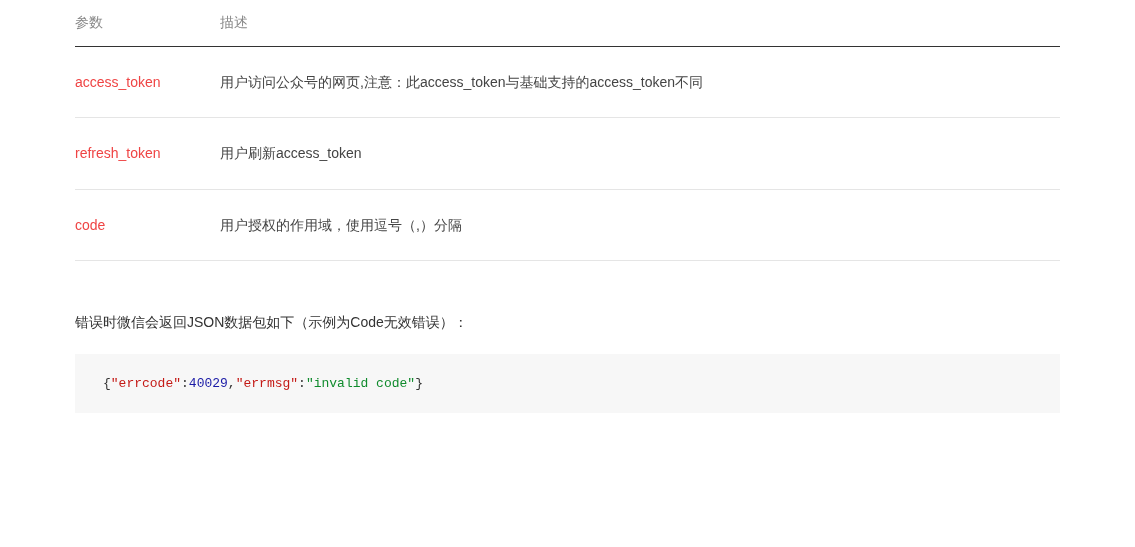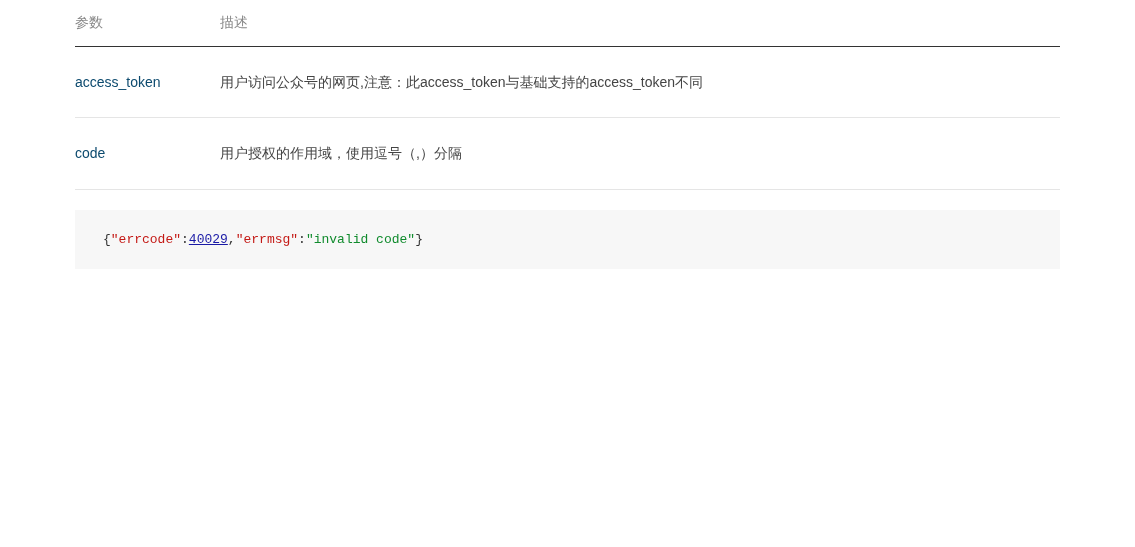--- a/index.html
+++ b/index.html
@@ -32,41 +32,41 @@
     width: 145px;
   }
   td {
     padding: 24px 0;
     border-bottom: 1px solid #e5e5e5;
     color: #333;
     vertical-align: middle;
     line-height: 1.6;
   }
   td.param {
-    color: #0c4a6e;
+    color: #ef4444;
   }
   td.desc {
     color: #444;
   }
   .error-text {
     margin-top: 50px;
     color: #333;
     font-size: 14px;
     line-height: 1.6;
   }
   .code-block {
     margin-top: 20px;
     background: #f7f7f7;
     padding: 22px 28px;
     font-family: "Courier New", Consolas, monospace;
     font-size: 13px;
     white-space: pre;
   }
   .tok-key { color: #c41a16; }
-  .tok-num { color: #1a1aa6; text-decoration: underline; }
+  .tok-num { color: #1a1aa6; }
   .tok-str { color: #108b2d; }
   .tok-punc { color: #333; }
 </style>
 </head>
 <body>
 
 <div class="container">
 
   <table>
     <thead>
@@ -74,22 +74,27 @@
         <th class="col-param">参数</th>
         <th>描述</th>
       </tr>
     </thead>
     <tbody>
       <tr>
         <td class="param">access_token</td>
         <td class="desc">用户访问公众号的网页,注意：此access_token与基础支持的access_token不同</td>
       </tr>
       <tr>
+        <td class="param">refresh_token</td>
+        <td class="desc">用户刷新access_token</td>
+      </tr>
+      <tr>
         <td class="param">code</td>
         <td class="desc">用户授权的作用域，使用逗号（,）分隔</td>
       </tr>
     </tbody>
   </table>
 
+  <div class="error-text">错误时微信会返回JSON数据包如下（示例为Code无效错误）：</div>
 
   <div class="code-block"><span class="tok-punc">{</span><span class="tok-key">"errcode"</span><span class="tok-punc">:</span><span class="tok-num">40029</span><span class="tok-punc">,</span><span class="tok-key">"errmsg"</span><span class="tok-punc">:</span><span class="tok-str">"invalid code"</span><span class="tok-punc">}</span></div>
 
 </div>
 
 </body></html>

